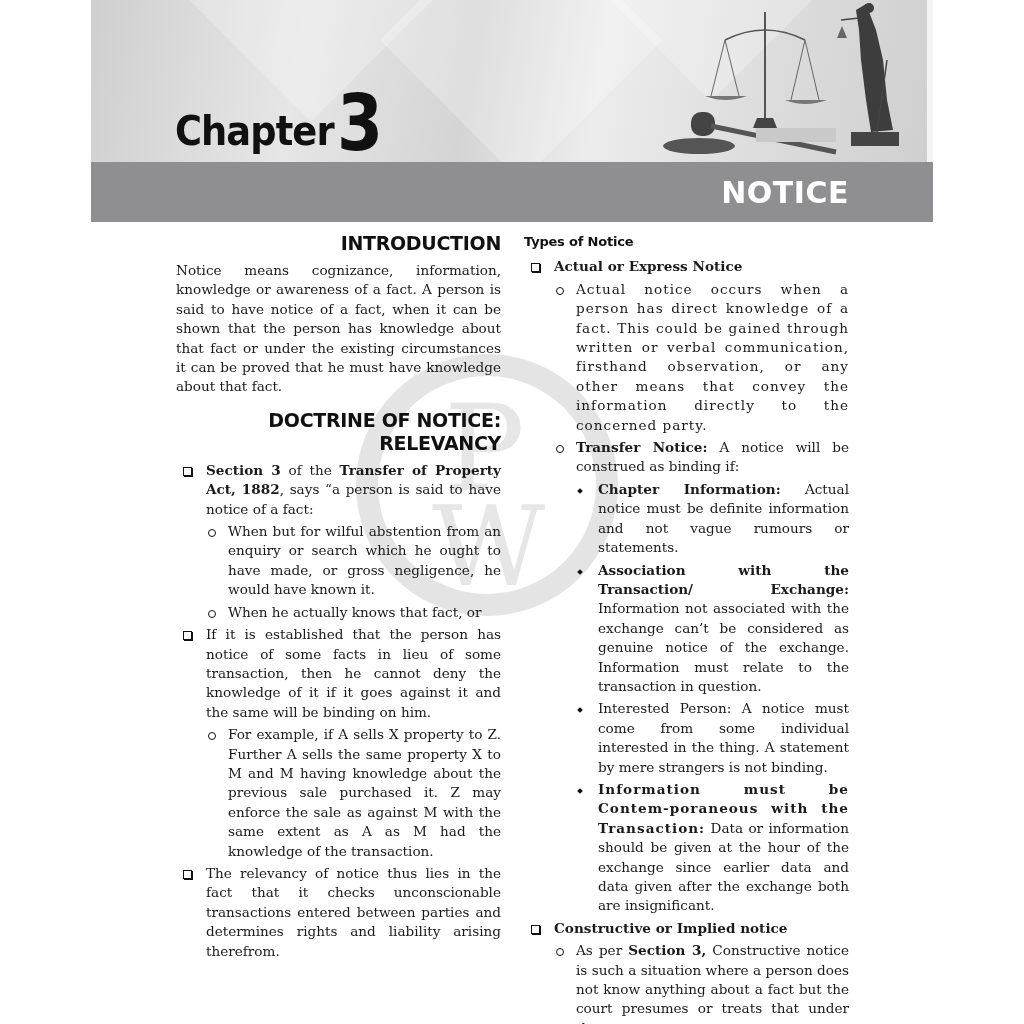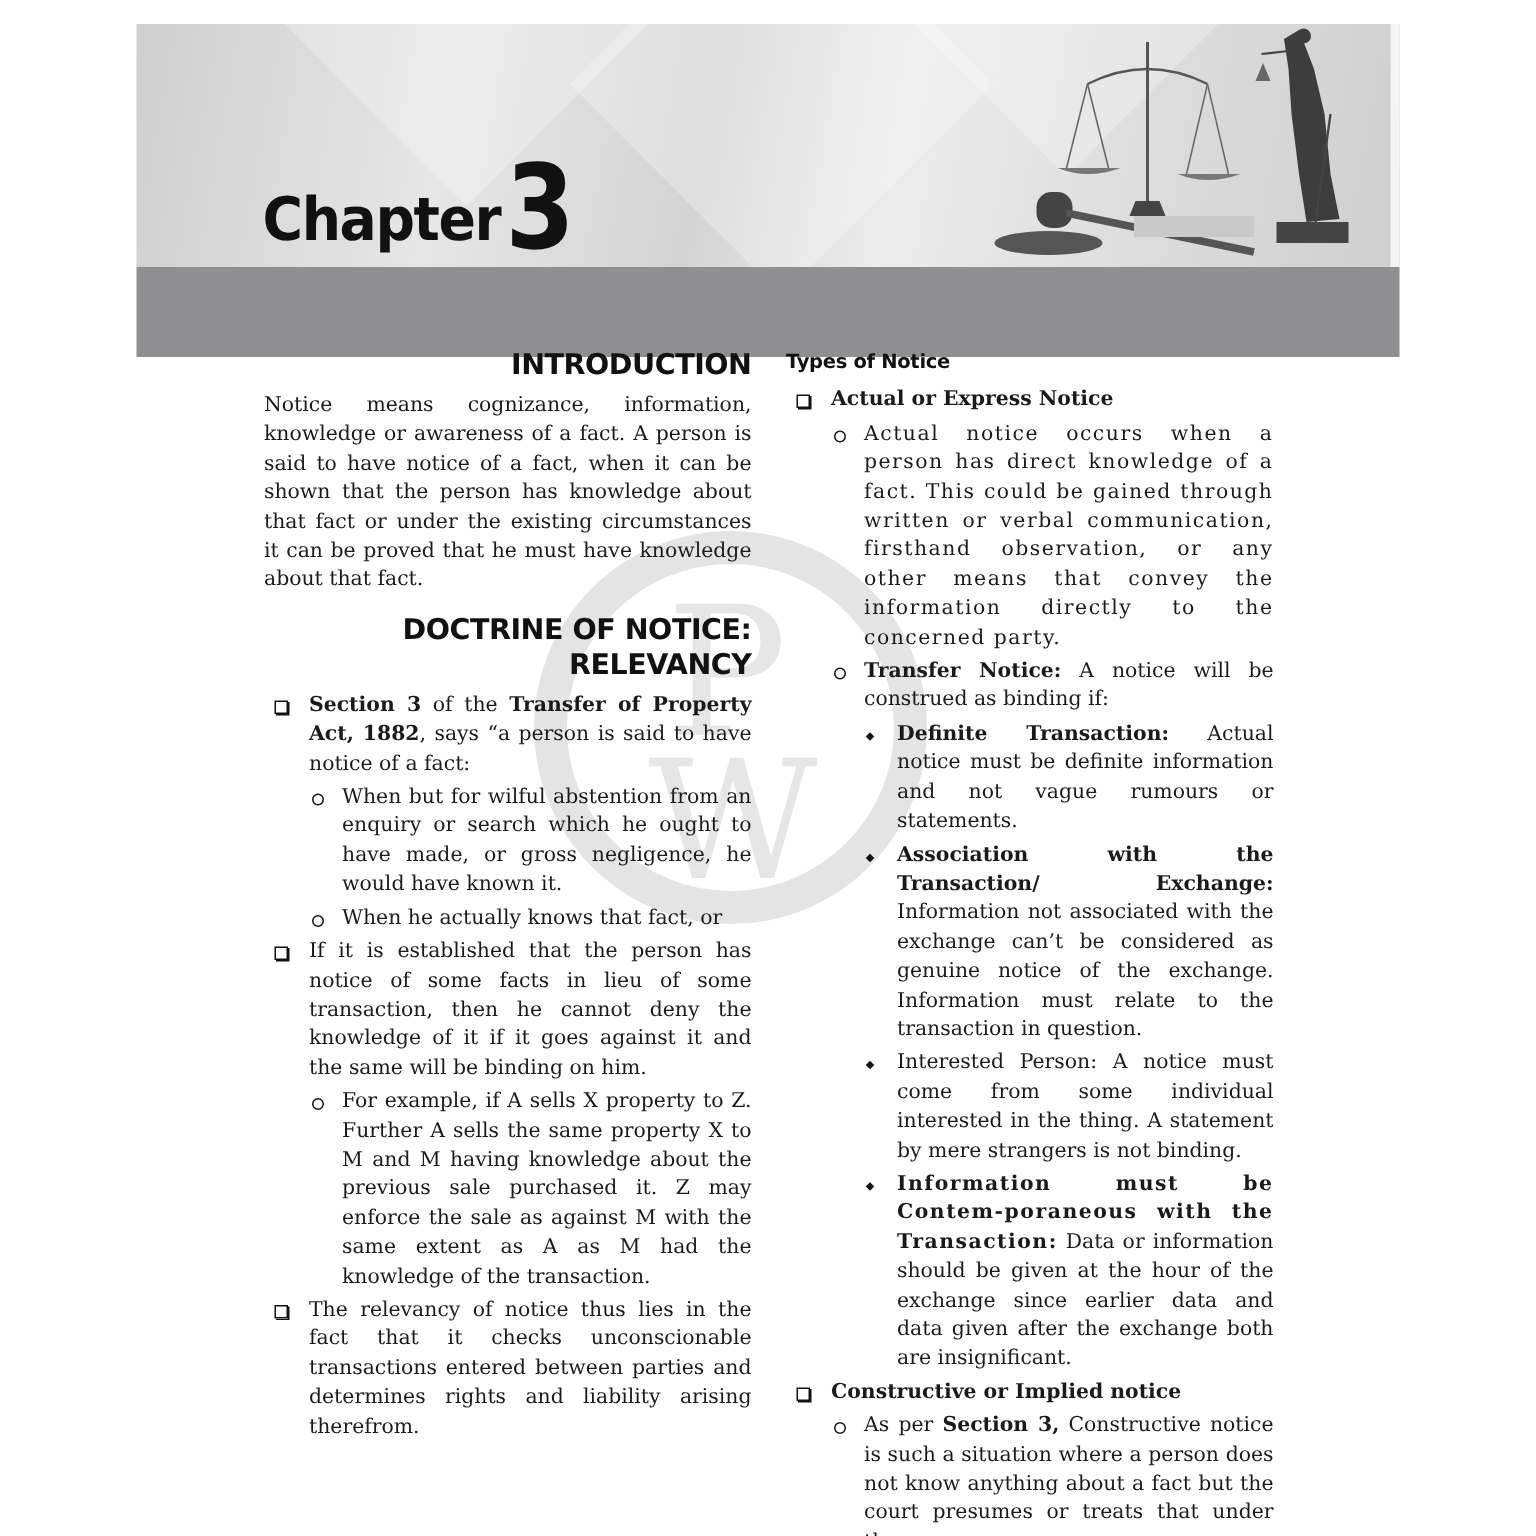--- a/index.html
+++ b/index.html
@@ -1,18 +1,18 @@
 <!DOCTYPE html>
 <html><head>
   <meta charset="utf-8">
   <style>
     html, body { margin: 0; padding: 0; background: #ffffff; }
     body { width: 1024px; height: 1024px; position: relative; overflow: hidden; font-family: "DejaVu Serif", serif; color: #1a1a1a; }
 
-    .header { position: absolute; left: 91px; top: 16px; width: 842px; height: 222px; }
+    .header { position: absolute; left: 91px; top: 0; width: 842px; height: 222px; }
     .header-top { position: absolute; left: 0; top: 0; width: 842px; height: 162px;
       background: linear-gradient(100deg, #cfcfcf 0%, #e6e6e6 25%, #d4d4d4 45%, #ececec 60%, #dcdcdc 80%, #cfcfcf 100%); overflow: hidden; }
     .header-top .diag { position: absolute; width: 200px; height: 200px; transform: rotate(45deg); background: rgba(255,255,255,0.25); }
     .header-band { position: absolute; left: 0; top: 162px; width: 842px; height: 60px; background: #8f8f91; }
     .chapter-word { position: absolute; left: 84px; top: 108px; font-family: "DejaVu Sans", sans-serif; font-weight: bold; font-size: 40px; color: #111; letter-spacing: -1px; transform: scaleX(0.92); transform-origin: left; }
     .chapter-num { position: absolute; left: 246px; top: 78px; font-family: "DejaVu Sans", sans-serif; font-weight: bold; font-size: 78px; color: #111; transform: scaleX(0.85); transform-origin: left; }
     .chapter-title { position: absolute; right: 84px; top: 175px; font-family: "DejaVu Sans", sans-serif; font-weight: bold; font-size: 30px; color: #ffffff; letter-spacing: 0.5px; }
     .justice-art { position: absolute; left: 570px; top: 0; width: 272px; height: 162px; }
     .header-right-edge { position: absolute; right: 0; top: 0; width: 6px; height: 162px; background: #f4f4f4; }
 
@@ -73,20 +73,21 @@
       <line x1="180" y1="20" x2="198" y2="18" stroke="#444" stroke-width="1.5"></line>
       <path d="M176 38 L186 38 L181 26 Z" fill="#666"></path>
       <line x1="226" y1="60" x2="215" y2="140" stroke="#444" stroke-width="1.5"></line>
       <rect x="190" y="132" width="48" height="14" fill="#444"></rect>
     </svg>
     <div class="header-right-edge"></div>
   </div>
   <div class="header-band"></div>
   <span class="chapter-word">Chapter</span>
   <span class="chapter-num">3</span>
+  <span class="chapter-title">NOTICE</span>
 </div>
 
 <svg class="watermark" viewBox="0 0 270 270">
   <circle cx="135" cy="135" r="120" fill="none" stroke="#e4e4e4" stroke-width="22"></circle>
   <text x="92" y="140" font-family="DejaVu Serif, serif" font-size="120" fill="#e6e6e6">P</text>
   <text x="80" y="235" font-family="DejaVu Serif, serif" font-size="110" fill="#e6e6e6">W</text>
 </svg>
 
 <div class="col col-left">
   <h2 class="section">INTRODUCTION</h2>
@@ -136,21 +137,21 @@
     <span class="bullet"><span class="circ"></span></span>
     <span class="spaced">Actual notice occurs when a person has direct knowledge of a fact. This could be gained through written or verbal communication, firsthand observation, or any other means that convey the information directly to the concerned party.</span>
   </div>
   <div class="item lvl2">
     <span class="bullet"><span class="circ"></span></span>
     <b>Transfer Notice:</b><span> A notice will be construed as binding if:</span>
   </div>
 
   <div class="item lvl3">
     <span class="bullet"><span class="dia"></span></span>
-    <b>Definite Transaction:</b><span> Actual notice must be definite information and not vague rumours or statements.</span>
+    <b>Chapter Information:</b><span> Actual notice must be definite information and not vague rumours or statements.</span>
   </div>
   <div class="item lvl3">
     <span class="bullet"><span class="dia"></span></span>
     <b>Association with the Transaction/ Exchange:</b><span> Information not associated with the exchange can’t be considered as genuine notice of the exchange. Information must relate to the transaction in question.</span>
   </div>
   <div class="item lvl3">
     <span class="bullet"><span class="dia"></span></span>
     <span>Interested Person: A notice must come from some individual interested in the thing. A statement by mere strangers is not binding.</span>
   </div>
   <div class="item lvl3">

